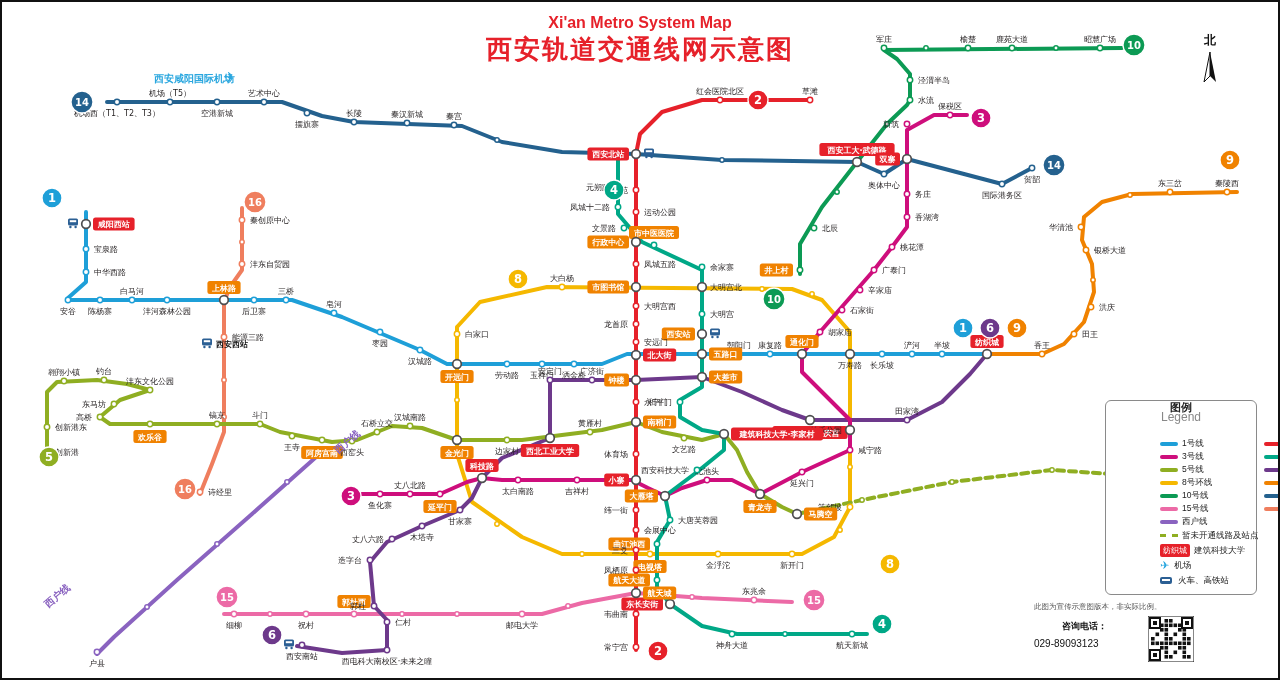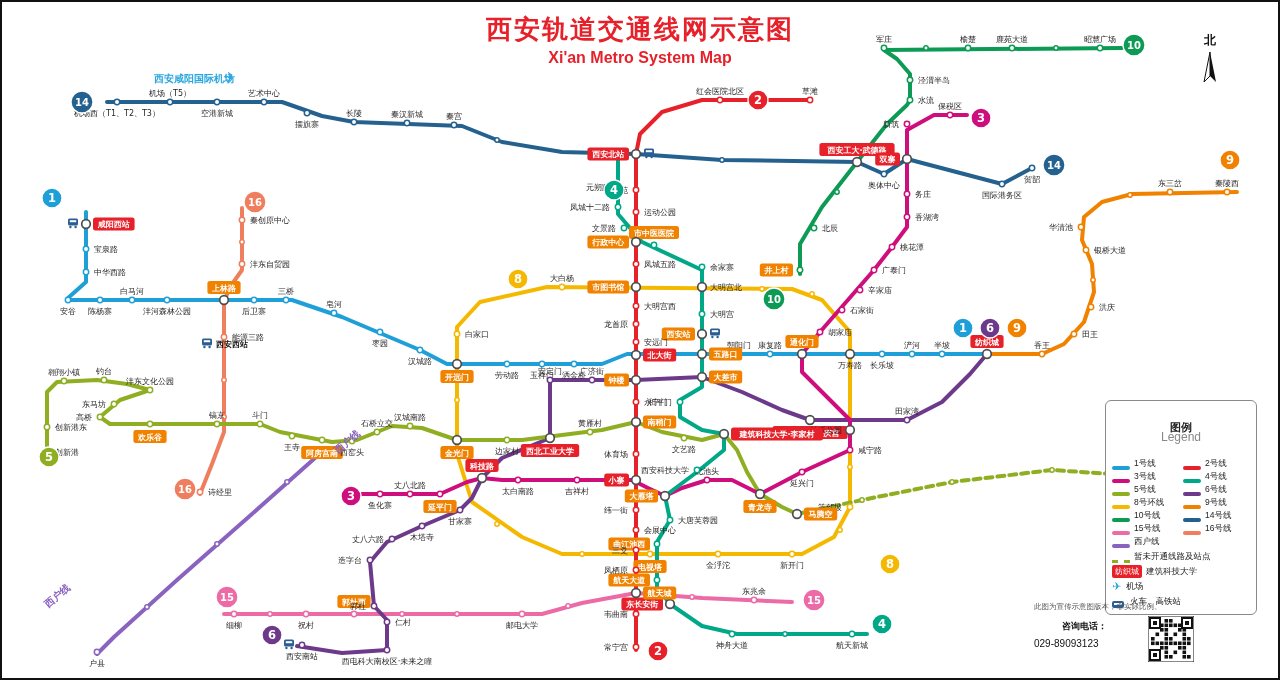--- a/index.html
+++ b/index.html
@@ -1,25 +1,25 @@
 <!DOCTYPE html>
 <html><head>
 <meta charset="utf-8">
 <style>
   html,body{margin:0;padding:0;background:#e8e8e8;font-family:"Liberation Sans","DejaVu Sans",sans-serif;}
   #stage{position:relative;width:1280px;height:680px;background:#ffffff;border:2px solid #111;box-sizing:border-box;overflow:hidden;margin:0 auto;}
   #metro-svg{position:absolute;left:0;top:0;}
   #title-block{position:absolute;left:0;top:10px;width:100%;text-align:center;pointer-events:none;}
   #map-title{font-size:26px;font-weight:bold;color:#E6212A;letter-spacing:2px;}
   #map-subtitle{font-size:16px;font-weight:bold;color:#E6212A;margin-top:2px;}
-  #legend-box{position:absolute;left:1103px;top:398px;width:152px;background:#fff;border:1px solid #8a8a8a;border-radius:6px;padding:20px 6px 6px 6px;box-sizing:border-box;}
+  #legend-box{position:absolute;left:1103px;top:398px;width:152px;background:#fff;border:1px solid #8a8a8a;border-radius:6px;padding:0 6px 6px 6px;box-sizing:border-box;}
   #legend-title{text-align:center;font-size:11px;font-weight:bold;color:#222;line-height:12px;}
   #legend-title-en{text-align:center;font-size:12px;color:#888;line-height:9px;margin-bottom:15px;}
   #legend-cols{display:grid;grid-template-columns:1fr 1fr;column-gap:4px;}
-  .lg-row{display:flex;align-items:flex-end;height:13px;}
+  .lg-row{display:flex;align-items:center;height:13px;margin-left:48px;}
   .lg-chip{display:inline-block;width:18px;height:4px;border-radius:2px;margin-right:4px;flex:none;}
   .lg-chip-dash{display:inline-block;width:18px;height:0;border-top:3px dashed #8FAE22;margin-right:4px;flex:none;}
   .lg-label{font-size:8.5px;color:#222;white-space:nowrap;}
   #legend-extra .lg-row{height:15px;}
   .hl-sample{display:inline-block;background:#E6212A;color:#fff;font-size:8px;padding:1px 3px;border-radius:2px;margin-right:4px;flex:none;}
   .mini-train{display:inline-block;width:12px;height:7px;background:#2B5F94;border-radius:2px;position:relative;margin-right:6px;flex:none;}
   .mini-train::after{content:"";position:absolute;left:2px;right:2px;top:1.5px;height:2px;background:#fff;}
   .lg-plane{color:#2AA7DF;font-size:11px;margin-right:5px;flex:none;}
   #footer-block{position:absolute;left:1032px;top:600px;width:162px;}
   #map-note{font-size:7.5px;color:#555;line-height:9px;margin-bottom:4px;}
@@ -972,22 +972,22 @@
           <rect x="-5" y="-5.5" width="10" height="7" rx="1.5" fill="#2B5F94"></rect>
           <rect x="-3.2" y="-3.8" width="6.4" height="2" fill="#fff"></rect>
           <circle cx="-2.6" cy="3" r="1.2" fill="#2B5F94"></circle>
           <circle cx="2.6" cy="3" r="1.2" fill="#2B5F94"></circle>
         </g>
         <text x="214" y="345" font-size="8" font-weight="bold" fill="#111" font-family="&quot;DejaVu Sans&quot;,&quot;Liberation Sans&quot;,sans-serif">西安西站</text>
       </g>
     </svg>
 
   <div id="title-block">
+    <div id="map-subtitle">Xi'an Metro System Map</div>
     <div id="map-title">西安轨道交通线网示意图</div>
-    <div id="map-subtitle">Xi'an Metro System Map</div>
   </div>
 
   <svg width="60" height="70" viewBox="0 0 60 70" style="position:absolute;left:1178px;top:28px;">
     <text x="30" y="14" text-anchor="middle" font-size="12" font-weight="bold" fill="#111">北</text>
     <g transform="translate(30,42)">
       <polygon points="0,-20 6,10 0,4" fill="#111"></polygon>
       <polygon points="0,-20 -6,10 0,4" fill="#fff" stroke="#111" stroke-width="1"></polygon>
     </g>
   </svg>
 

